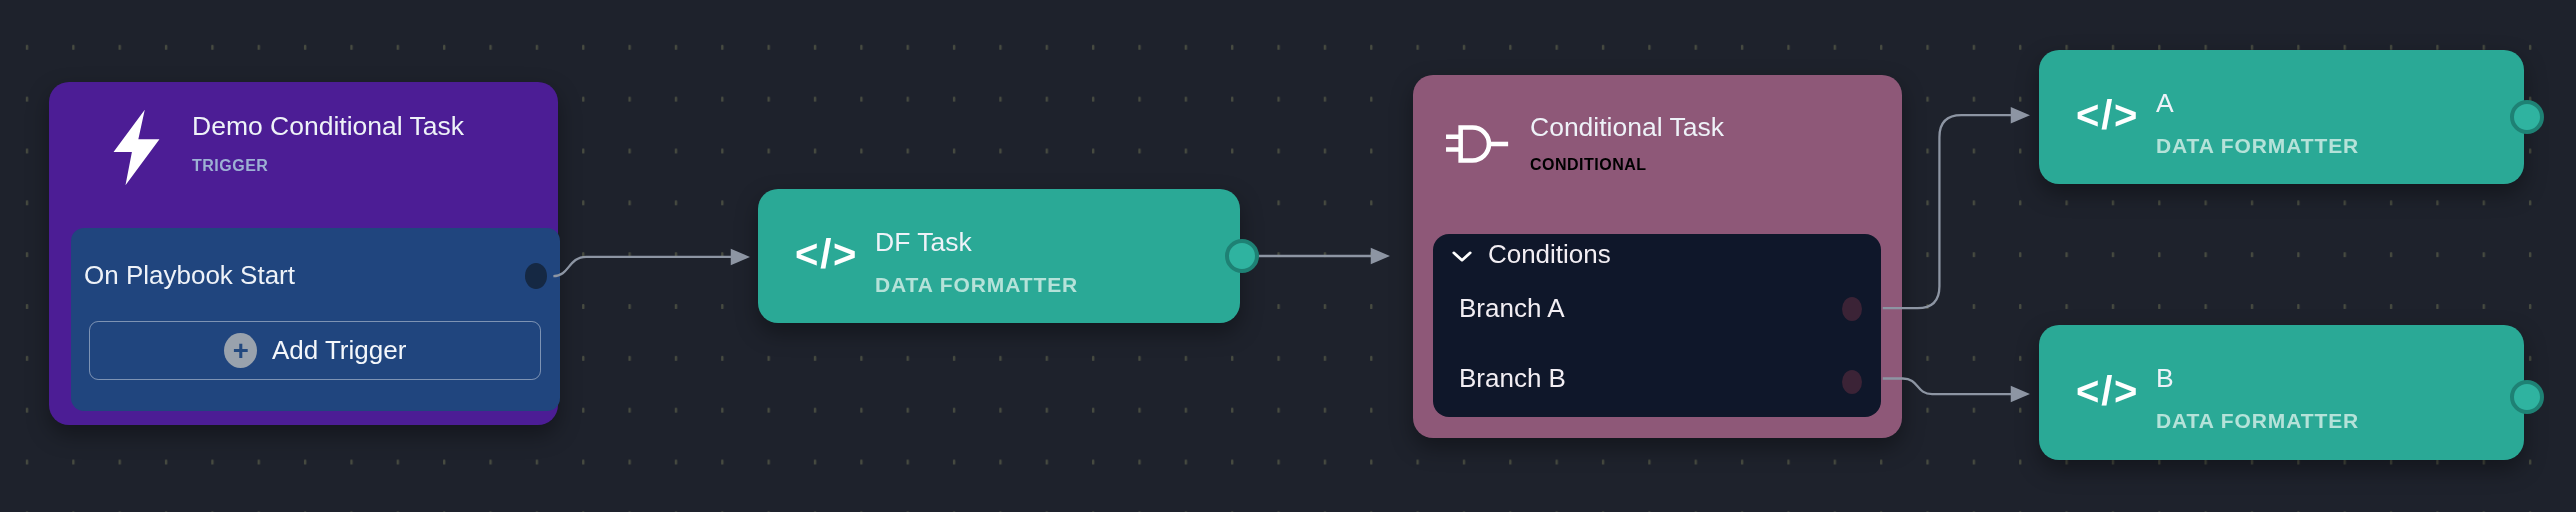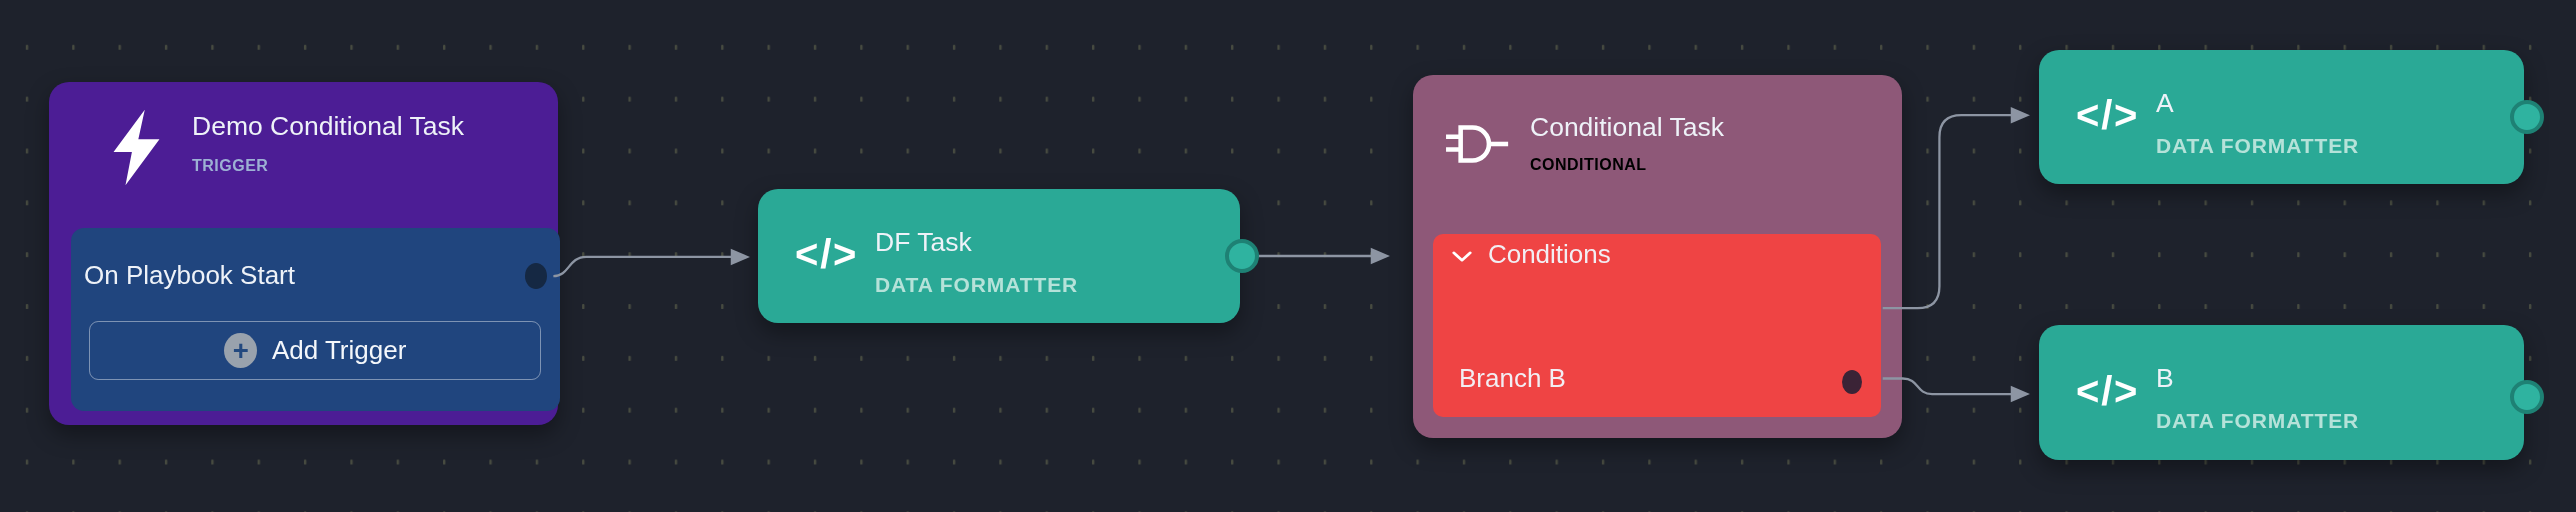--- a/index.html
+++ b/index.html
@@ -33,21 +33,21 @@
   .n-a{left:2039px;top:50px;width:485px;height:134px;}
   .n-b{left:2039px;top:325px;width:485px;height:135px;}
   .n-teal .node-title{left:117px;top:38px;}
   .n-teal .node-sub{left:117px;top:84px;color:#b5e2d9;letter-spacing:0.9px;font-size:21px;}
   .n-teal .code-glyph{left:37px;top:50%;transform:translateY(-54%);}
   .port-teal{position:absolute;width:26px;height:26px;border-radius:50%;background:#2fb3a0;border:4.6px solid #1e8174;z-index:4;box-sizing:content-box;}
   
   .n-cond{left:1393px;top:75px;width:489px;height:363px;background:#8e5878;margin-left:20px;}
   .n-cond .node-title{left:117px;top:37px;}
   .n-cond .node-sub{left:117px;top:81px;color:#000000;}
-  .n-cond .panel{position:absolute;left:20px;top:159px;width:448px;height:183px;border-radius:10px;background:#ef4444;}
+  .n-cond .panel{position:absolute;left:20px;top:159px;width:448px;height:183px;border-radius:16px;background:#0f172a;}
   .row-cond{position:absolute;display:flex;align-items:center;color:#f2eef3;font-size:26px;}
   .row-conditions{left:18.3px;top:5.5px;height:29px;gap:14.6px;}
   .row-branch{left:26px;height:29px;width:403px;justify-content:space-between;}
   .row-branch .dot{width:20px;height:24px;border-radius:50%;background:#3b2336;}
   .gate-icon{position:absolute;left:33px;top:48px;}
   .bolt-icon{position:absolute;left:59px;top:26px;}
   .chev{display:inline-block;}
 </style>
 </head>
 <body>
@@ -106,20 +106,24 @@
 
     <div class="panel">
       <div class="row-cond row-conditions">
         <span class="chev">
           <svg width="22" height="13" viewBox="0 0 24 14">
             <polyline points="3,3 12,11 21,3" stroke="#ffffff" stroke-width="3" fill="none" stroke-linecap="round" stroke-linejoin="round"></polyline>
           </svg>
         </span>
         <span>Conditions</span>
       </div>
+      <div class="row-cond row-branch" style="top:60px;">
+        <span>Branch A</span>
+        <span class="dot"></span>
+      </div>
       <div class="row-cond row-branch" style="top:131px;align-items:flex-end;">
         <span>Branch B</span>
         <span class="dot"></span>
       </div>
     </div>
   </div>
 
   <div class="node n-teal n-a">
     <span class="code-glyph">&lt;/&gt;</span>
     <div class="node-title">A</div>

